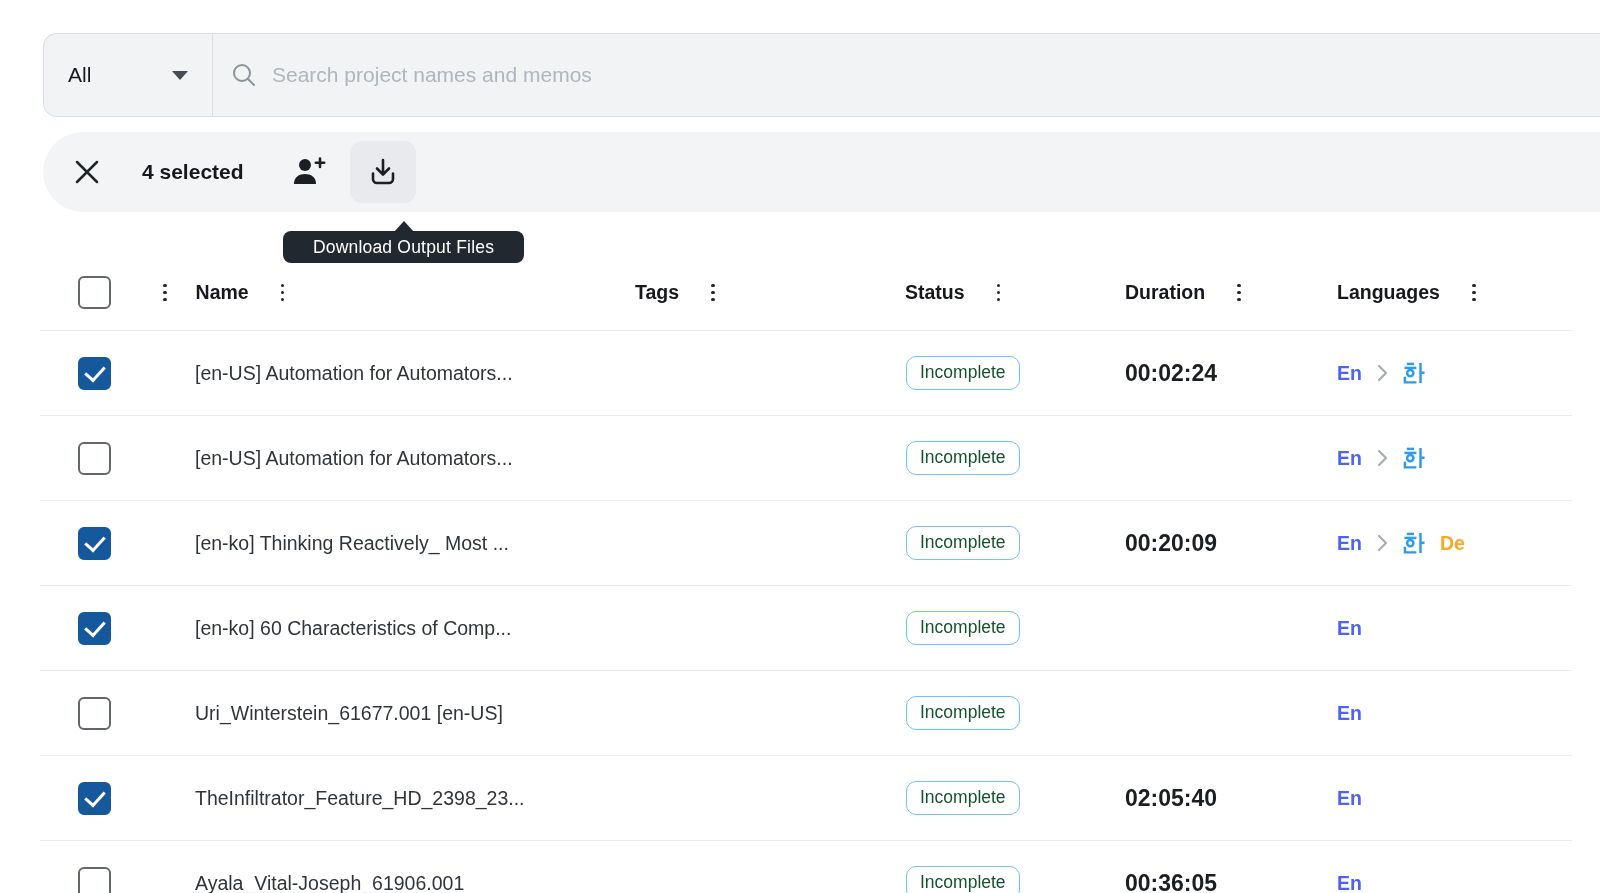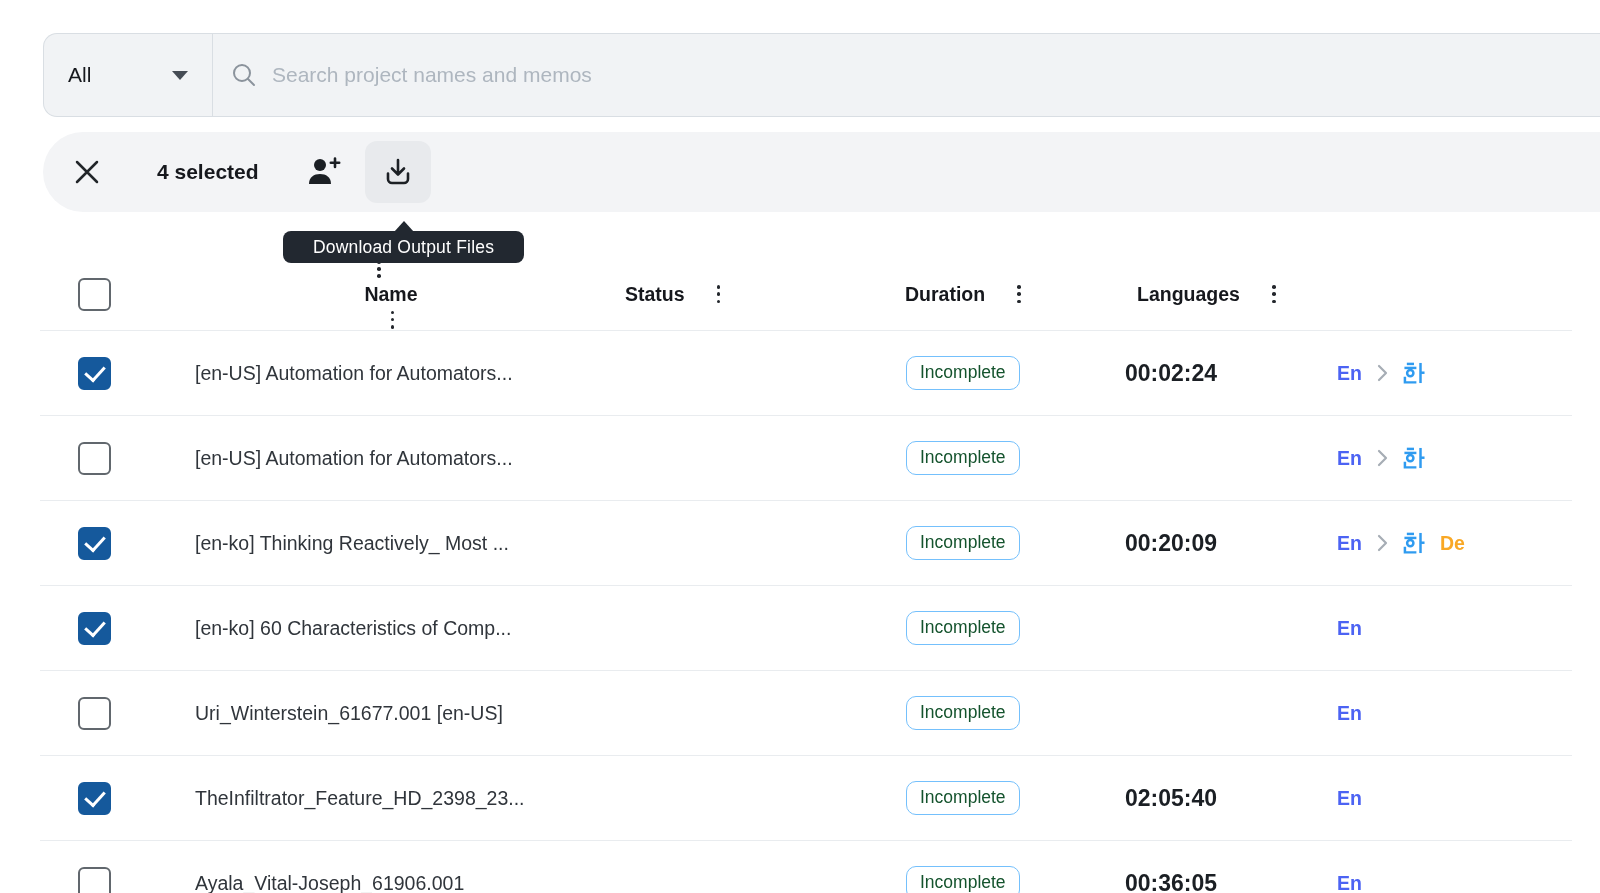--- a/index.html
+++ b/index.html
@@ -36,21 +36,21 @@
   .sel-toolbar {
     position:absolute; left:43px; top:132px; right:0; height:80px;
     background:#f3f4f6; border-radius:40px 0 0 40px;
     display:flex; align-items:center;
   }
   .icon-btn {
     background:none; border:none; padding:0; cursor:pointer;
     display:flex; align-items:center; justify-content:center;
   }
   .close-btn { margin-left:31px; }
-  .sel-count { margin-left:57px; font-size:21px; font-weight:700; color:#16181d; }
+  .sel-count { margin-left:42px; font-size:21px; font-weight:700; color:#16181d; }
   .assign-btn { margin-left:47px; }
   .download-btn {
     margin-left:23px; width:66px; height:62px; border-radius:12px; background:#e8eaed;
   }
 
   
   .tooltip {
     position:absolute; top:231px; left:283px; width:241px; height:32px;
     background:#222830; border-radius:8px; color:#ffffff; z-index:5;
     display:flex; align-items:center; justify-content:center;
@@ -80,21 +80,21 @@
   .checkbox.checked { background:#15599c; border-color:#15599c; }
   .checkbox.checked::after {
     content:""; position:absolute; left:9px; top:3px; width:9px; height:16px;
     border:solid #fff; border-width:0 3px 3px 0; transform:rotate(42deg);
   }
 
   .kebab { display:flex; flex-direction:column; gap:3.5px; padding:5px; cursor:pointer; }
   .kebab i { width:3.6px; height:3.6px; border-radius:50%; background:#23272c; display:block; }
 
   .th-label { font-size:19.5px; font-weight:700; color:#16181d; }
-  .name-head { padding-left:8px;flex-direction:column; }
+  .name-head { padding-left:8px; }
   .ml22 { margin-left:24px; } .ml26 { margin-left:27px; }
   .pl35 { padding-left:35px; } .pl25 { padding-left:25px; } .pl37 { padding-left:37px; }
   .gap26 { gap:27px; }
 
   .name-cell { padding-left:45px; font-size:19.5px; color:#30353b; }
   .status-cell { padding-left:26px; }
   .badge {
     display:inline-block; border:1.5px solid #74c0fc; color:#14532d; background:#fff;
     font-size:17.5px; font-weight:500; padding:5px 13px 6px; border-radius:10px;
   }
@@ -166,20 +166,28 @@
           <i></i>
           <i></i>
         </span>
       <span class="th-label ml22">Name</span>
       <span class="kebab ml26">
           <i></i>
           <i></i>
           <i></i>
         </span>
     </div>
+    <div class="cell pl35 gap26">
+      <span class="th-label">Tags</span>
+      <span class="kebab">
+          <i></i>
+          <i></i>
+          <i></i>
+        </span>
+    </div>
     <div class="cell pl25 gap26">
       <span class="th-label">Status</span>
       <span class="kebab">
           <i></i>
           <i></i>
           <i></i>
         </span>
     </div>
     <div class="cell pl25 gap26">
       <span class="th-label">Duration</span>

